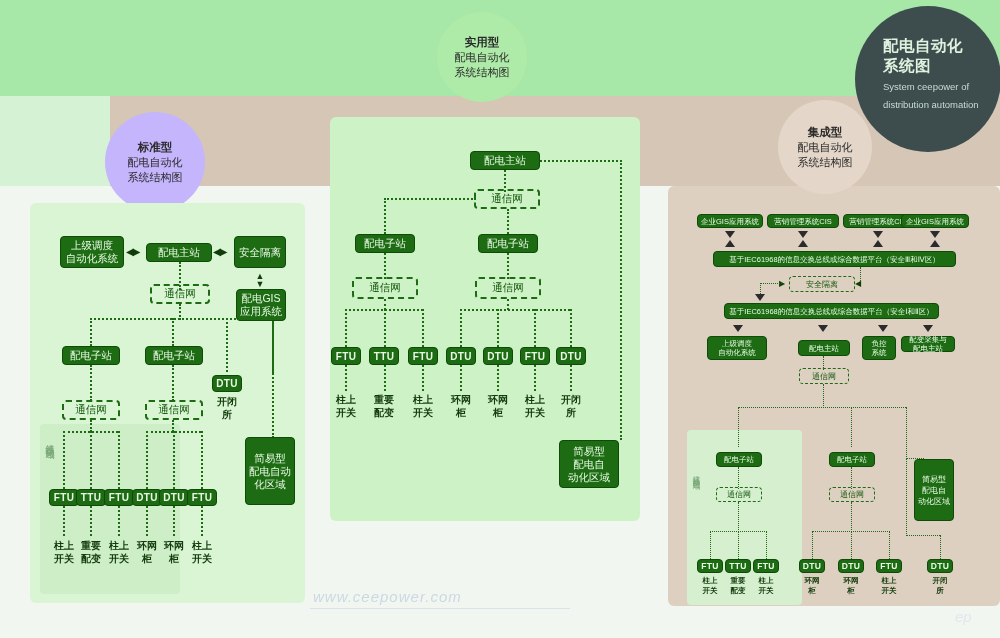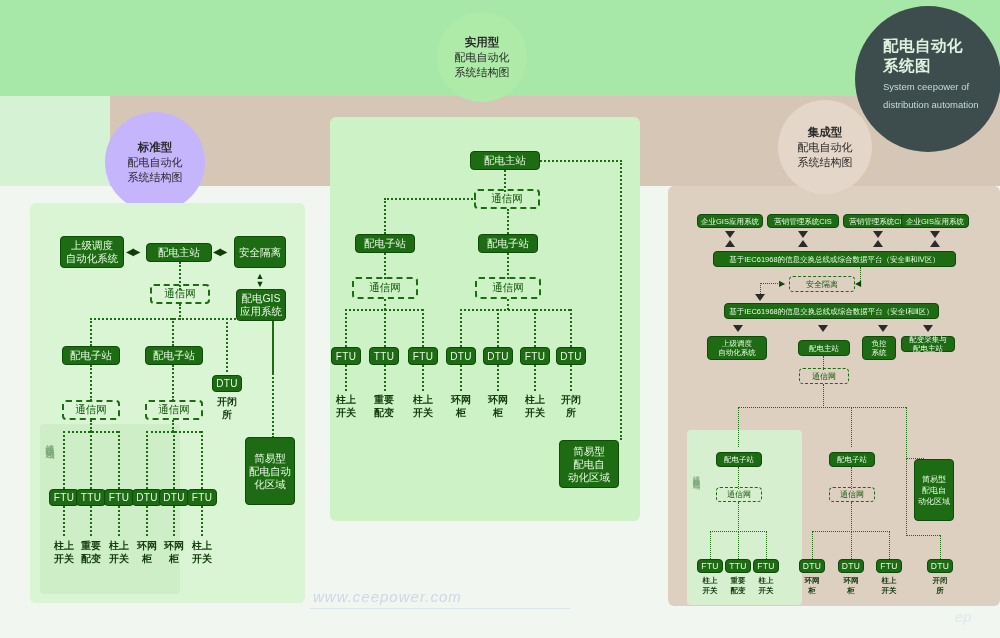--- a/index.html
+++ b/index.html
@@ -48,21 +48,21 @@
     letter-spacing:1px;line-height:11px;
   }
 
   
   .box{
     position:absolute;background:#1d6b13;color:#eafbe6;border-radius:4px;
     display:flex;align-items:center;justify-content:center;text-align:center;
     font-size:10.5px;line-height:13px;border:1px solid #0f4a08;
   }
   .box.tiny{font-size:7.5px;line-height:9px;}
-  .box.unit{font-size:10px;font-weight:normal;letter-spacing:.3px;}
+  .box.unit{font-size:10px;font-weight:bold;letter-spacing:.3px;}
   .netbox{
     position:absolute;border:2px dashed #1d6b13;color:#14570c;border-radius:4px;
     display:flex;align-items:center;justify-content:center;text-align:center;
     font-size:10.5px;background:transparent;
   }
   .netbox.tiny{font-size:8px;border-width:1.5px;}
   .leaf{
     position:absolute;text-align:center;color:#123b0c;font-size:10px;line-height:12.5px;
     font-weight:bold;
   }

